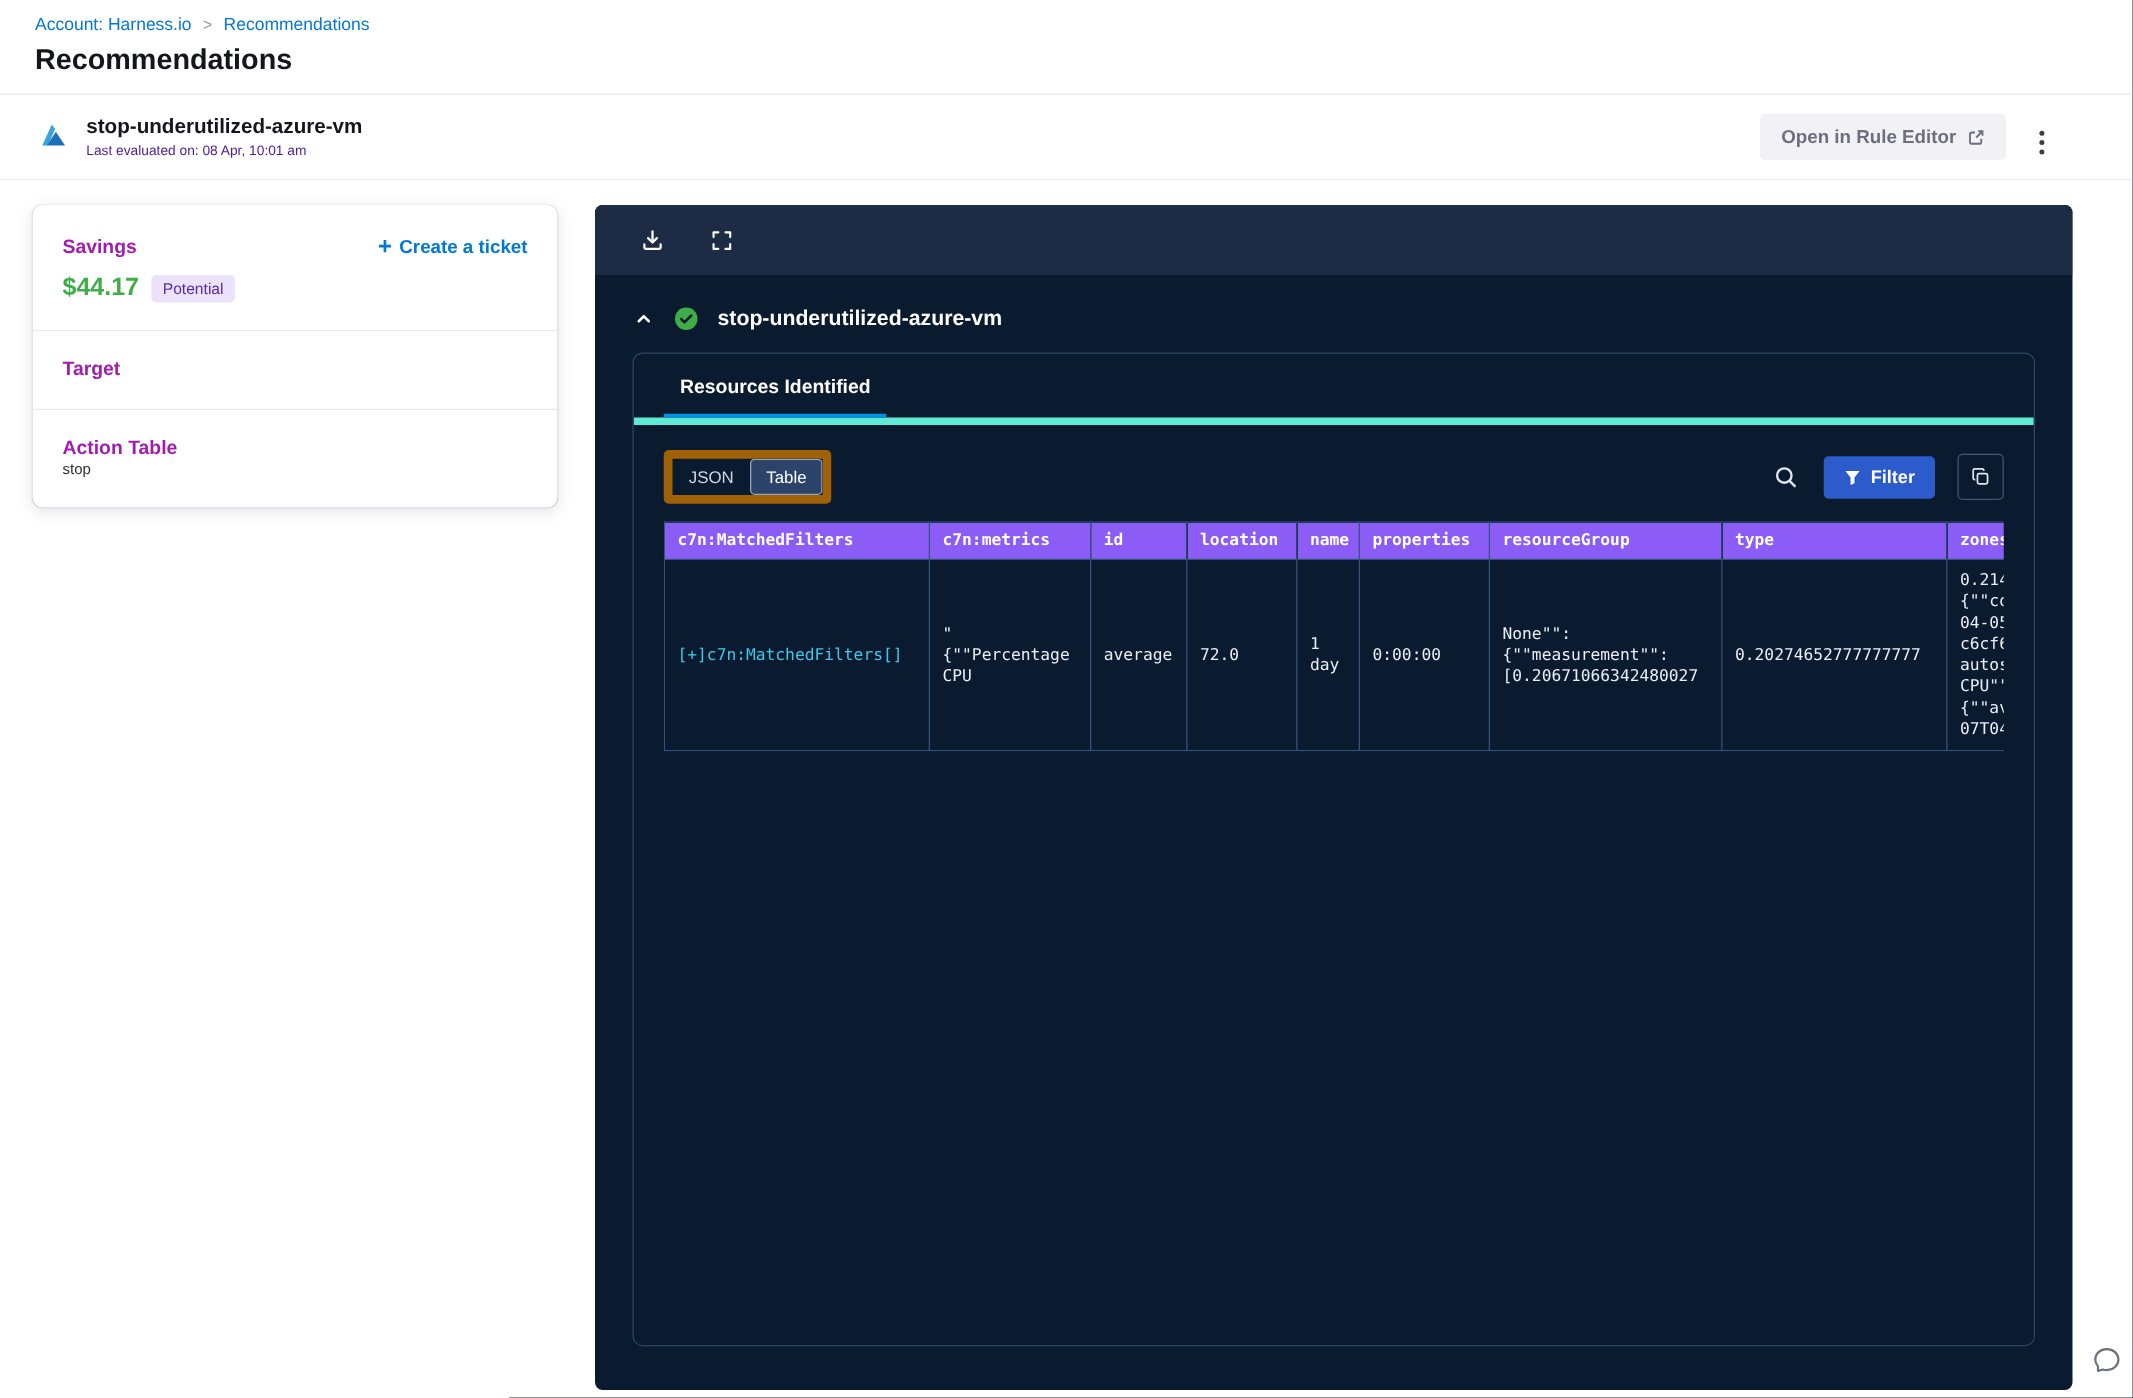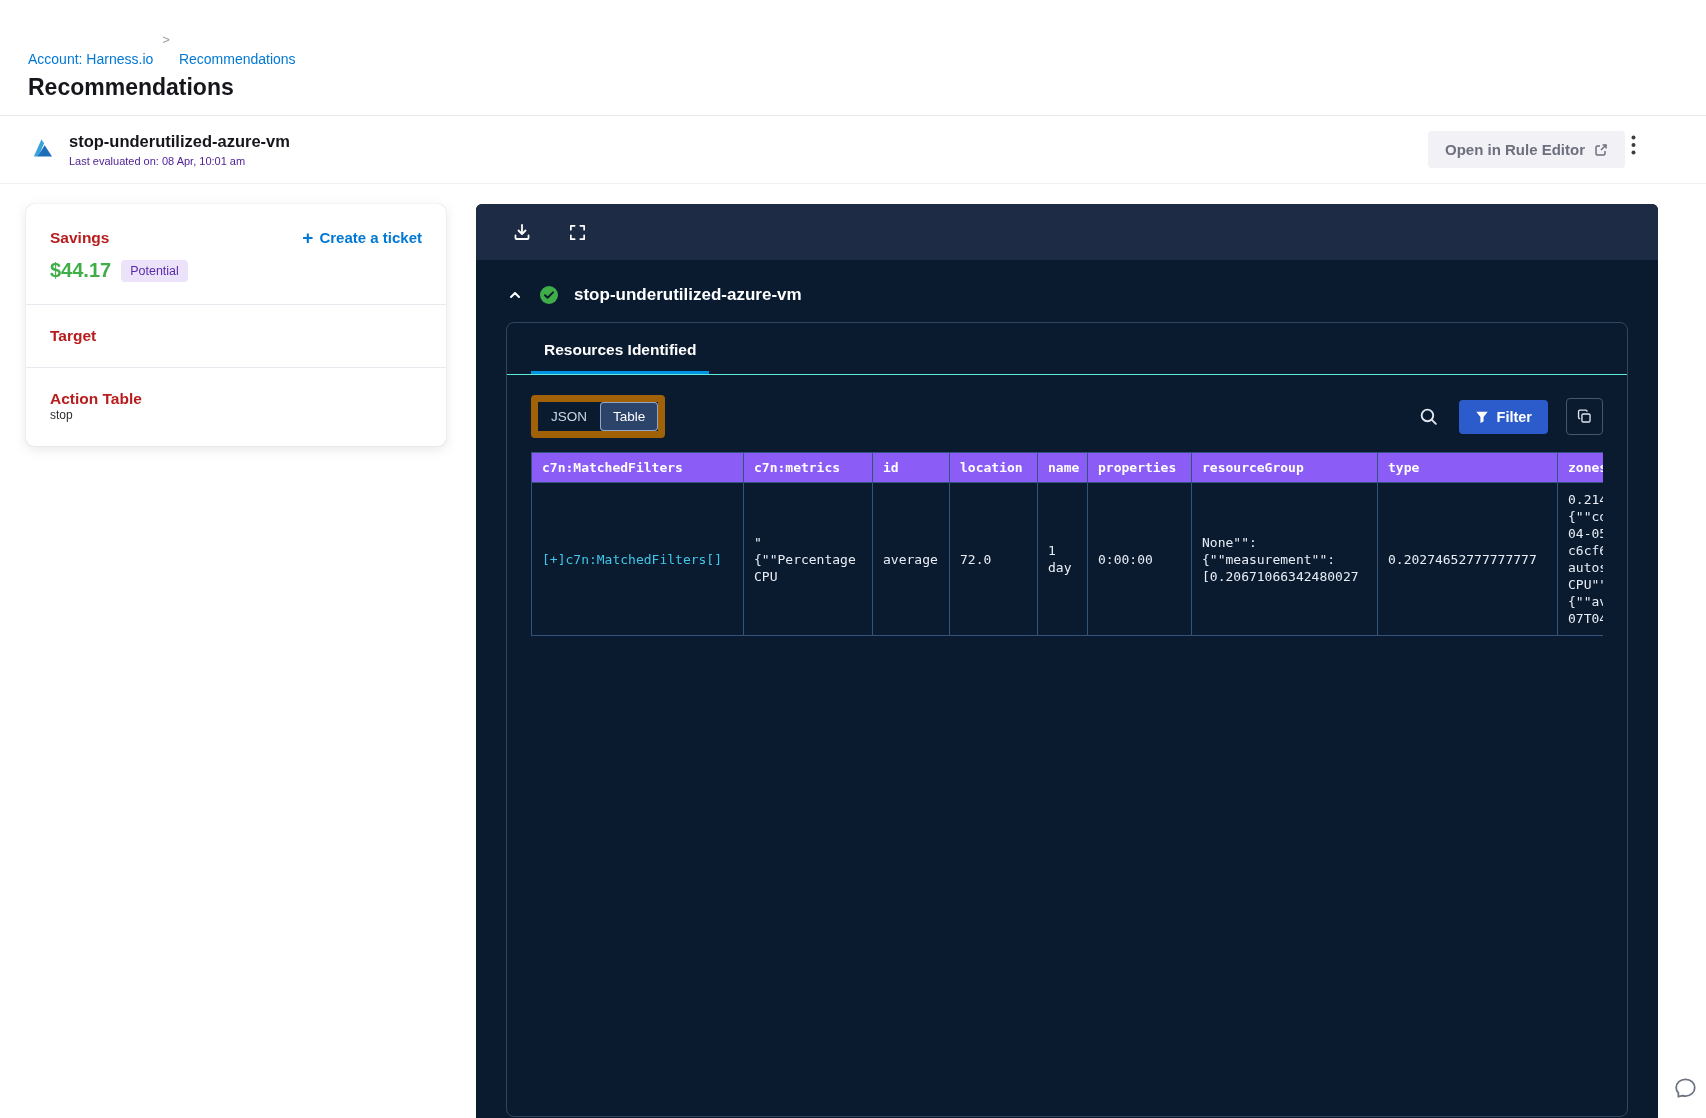--- a/index.html
+++ b/index.html
@@ -9,41 +9,41 @@
     width:1706px; height:1118px; overflow:hidden; position:relative;
     background:#ffffff; color:#1b1b28;
     font-family:"Liberation Sans","DejaVu Sans",sans-serif;
     font-size:14px;
   }
   button { font-family:inherit; }
 
   
   .topbar { padding:11px 28px 14px; border-bottom:1px solid #e7e7ee; }
   .breadcrumb { display:flex; align-items:center; gap:9px; font-size:14px; }
-  .breadcrumb a { color:#0278d5; text-decoration:none; cursor:pointer;margin-top:40px; }
+  .breadcrumb a { color:#0278d5; text-decoration:none; cursor:pointer; }
   .breadcrumb .sep { color:#9a9aa4; font-size:13px; }
   .page-title { margin:7px 0 0; font-size:23px; font-weight:700; color:#15151c; }
 
   
   .rule-header { display:flex; align-items:center; padding:15px 64px 15px 28px; border-bottom:1px solid #f0f0f4; }
   .rh-left { display:flex; align-items:center; gap:13px; }
   .rh-name { font-size:16.5px; font-weight:700; color:#15151c; }
   .rh-eval { font-size:11px; color:#4c1d95; margin-top:4px; }
-  .rh-right { margin-left:auto; display:flex; align-items:flex-start; }
+  .rh-right { margin-left:auto; display:flex; align-items:flex-end; gap:20px; }
   .btn-editor { display:flex; align-items:center; gap:9px; background:#f1f1f6; color:#6d6f7e;
     font-weight:700; font-size:15px; padding:10px 17px; border-radius:4px; border:none; cursor:pointer; }
   .kebab { background:none; border:none; cursor:pointer; padding:4px 6px; display:flex; }
 
   
   .content { display:flex; align-items:flex-start; gap:30px; padding:20px 48px 0 26px; }
 
   
   .summary-card { flex:none; width:420px; background:#fff; border-radius:8px; padding:24px;
     box-shadow:0 0 1px rgba(40,41,61,.25), 0 3px 12px rgba(96,97,112,.16); }
-  .card-h { margin:0; font-size:15.5px; font-weight:700; color:#b91c1c; }
+  .card-h { margin:0; font-size:15.5px; font-weight:700; color:#a21caf; }
   .sav-row { display:flex; align-items:center; }
   .link-ticket { margin-left:auto; display:flex; align-items:center; gap:6px; background:none; border:none;
     color:#0278d5; font-weight:700; font-size:15px; cursor:pointer; padding:0; }
   .plus { font-size:19px; font-weight:600; line-height:1; }
   .sav-val-row { display:flex; align-items:center; gap:10px; margin-top:12px; }
   .sav-val { color:#3fae49; font-size:20px; font-weight:700; }
   .badge { background:#ece3fa; color:#592baa; font-size:12.5px; padding:4px 9px; border-radius:4px; }
   .hr { height:1px; background:#e9e9ef; margin:22px -24px; }
   .target-block { margin-top:14px; font-size:14.5px; color:#2e2e36; }
   .t-row1 { padding:4px 0 10px 38px; }
@@ -55,21 +55,21 @@
   .dark-panel { flex:1; display:flex; flex-direction:column; height:948px; overflow:hidden;
     background:#0a1b30; border-radius:6px; }
   .panel-toolbar { flex:none; height:56px; background:#1e2b44; display:flex; align-items:center;
     padding-left:34px; gap:32px; }
   .tool-btn { background:none; border:none; cursor:pointer; padding:2px; display:flex; }
   .section-head { display:flex; align-items:center; gap:15px; padding:25px 30px 0; }
   .collapse-btn { background:none; border:none; cursor:pointer; padding:2px; display:flex; }
   .sh-title { color:#ffffff; font-size:17px; font-weight:700; }
 
   .inner-card { margin:17px 30px 0; height:795px; border:1px solid #2f4661; border-radius:8px; overflow:hidden; }
-  .tabs-row { border-bottom:1px solid #5eead4; padding:0 24px; }
+  .tabs-row { border-bottom:6px solid #5eead4; padding:0 24px; }
   .tab { display:inline-block; padding:18px 13px 12px; border-bottom:3px solid #0092e4;
     color:#fff; font-size:15.5px; font-weight:700; cursor:pointer; }
   .controls-row { display:flex; align-items:center; padding:20px 24px 0; }
   .seg { display:flex; border:7px solid #a16207; border-radius:4px; overflow:hidden;align-items:center; }
   .seg button { background:transparent; color:#cdd6e3; border:none; font-size:13.5px; padding:7px 13px; cursor:pointer; }
   .seg button.active { background:#2c436a; color:#fff; border-radius:4px; box-shadow:inset 0 0 0 1px #93a7c4; }
   .ctrl-right { margin-left:auto; display:flex; align-items:center; gap:18px; }
   .icon-btn { background:none; border:none; cursor:pointer; padding:2px; display:flex; }
   .btn-filter { display:flex; align-items:center; gap:8px; background:#2c5ccc; color:#fff;
     font-size:14.5px; font-weight:700; border:none; border-radius:4px; padding:9px 16px; cursor:pointer; }

